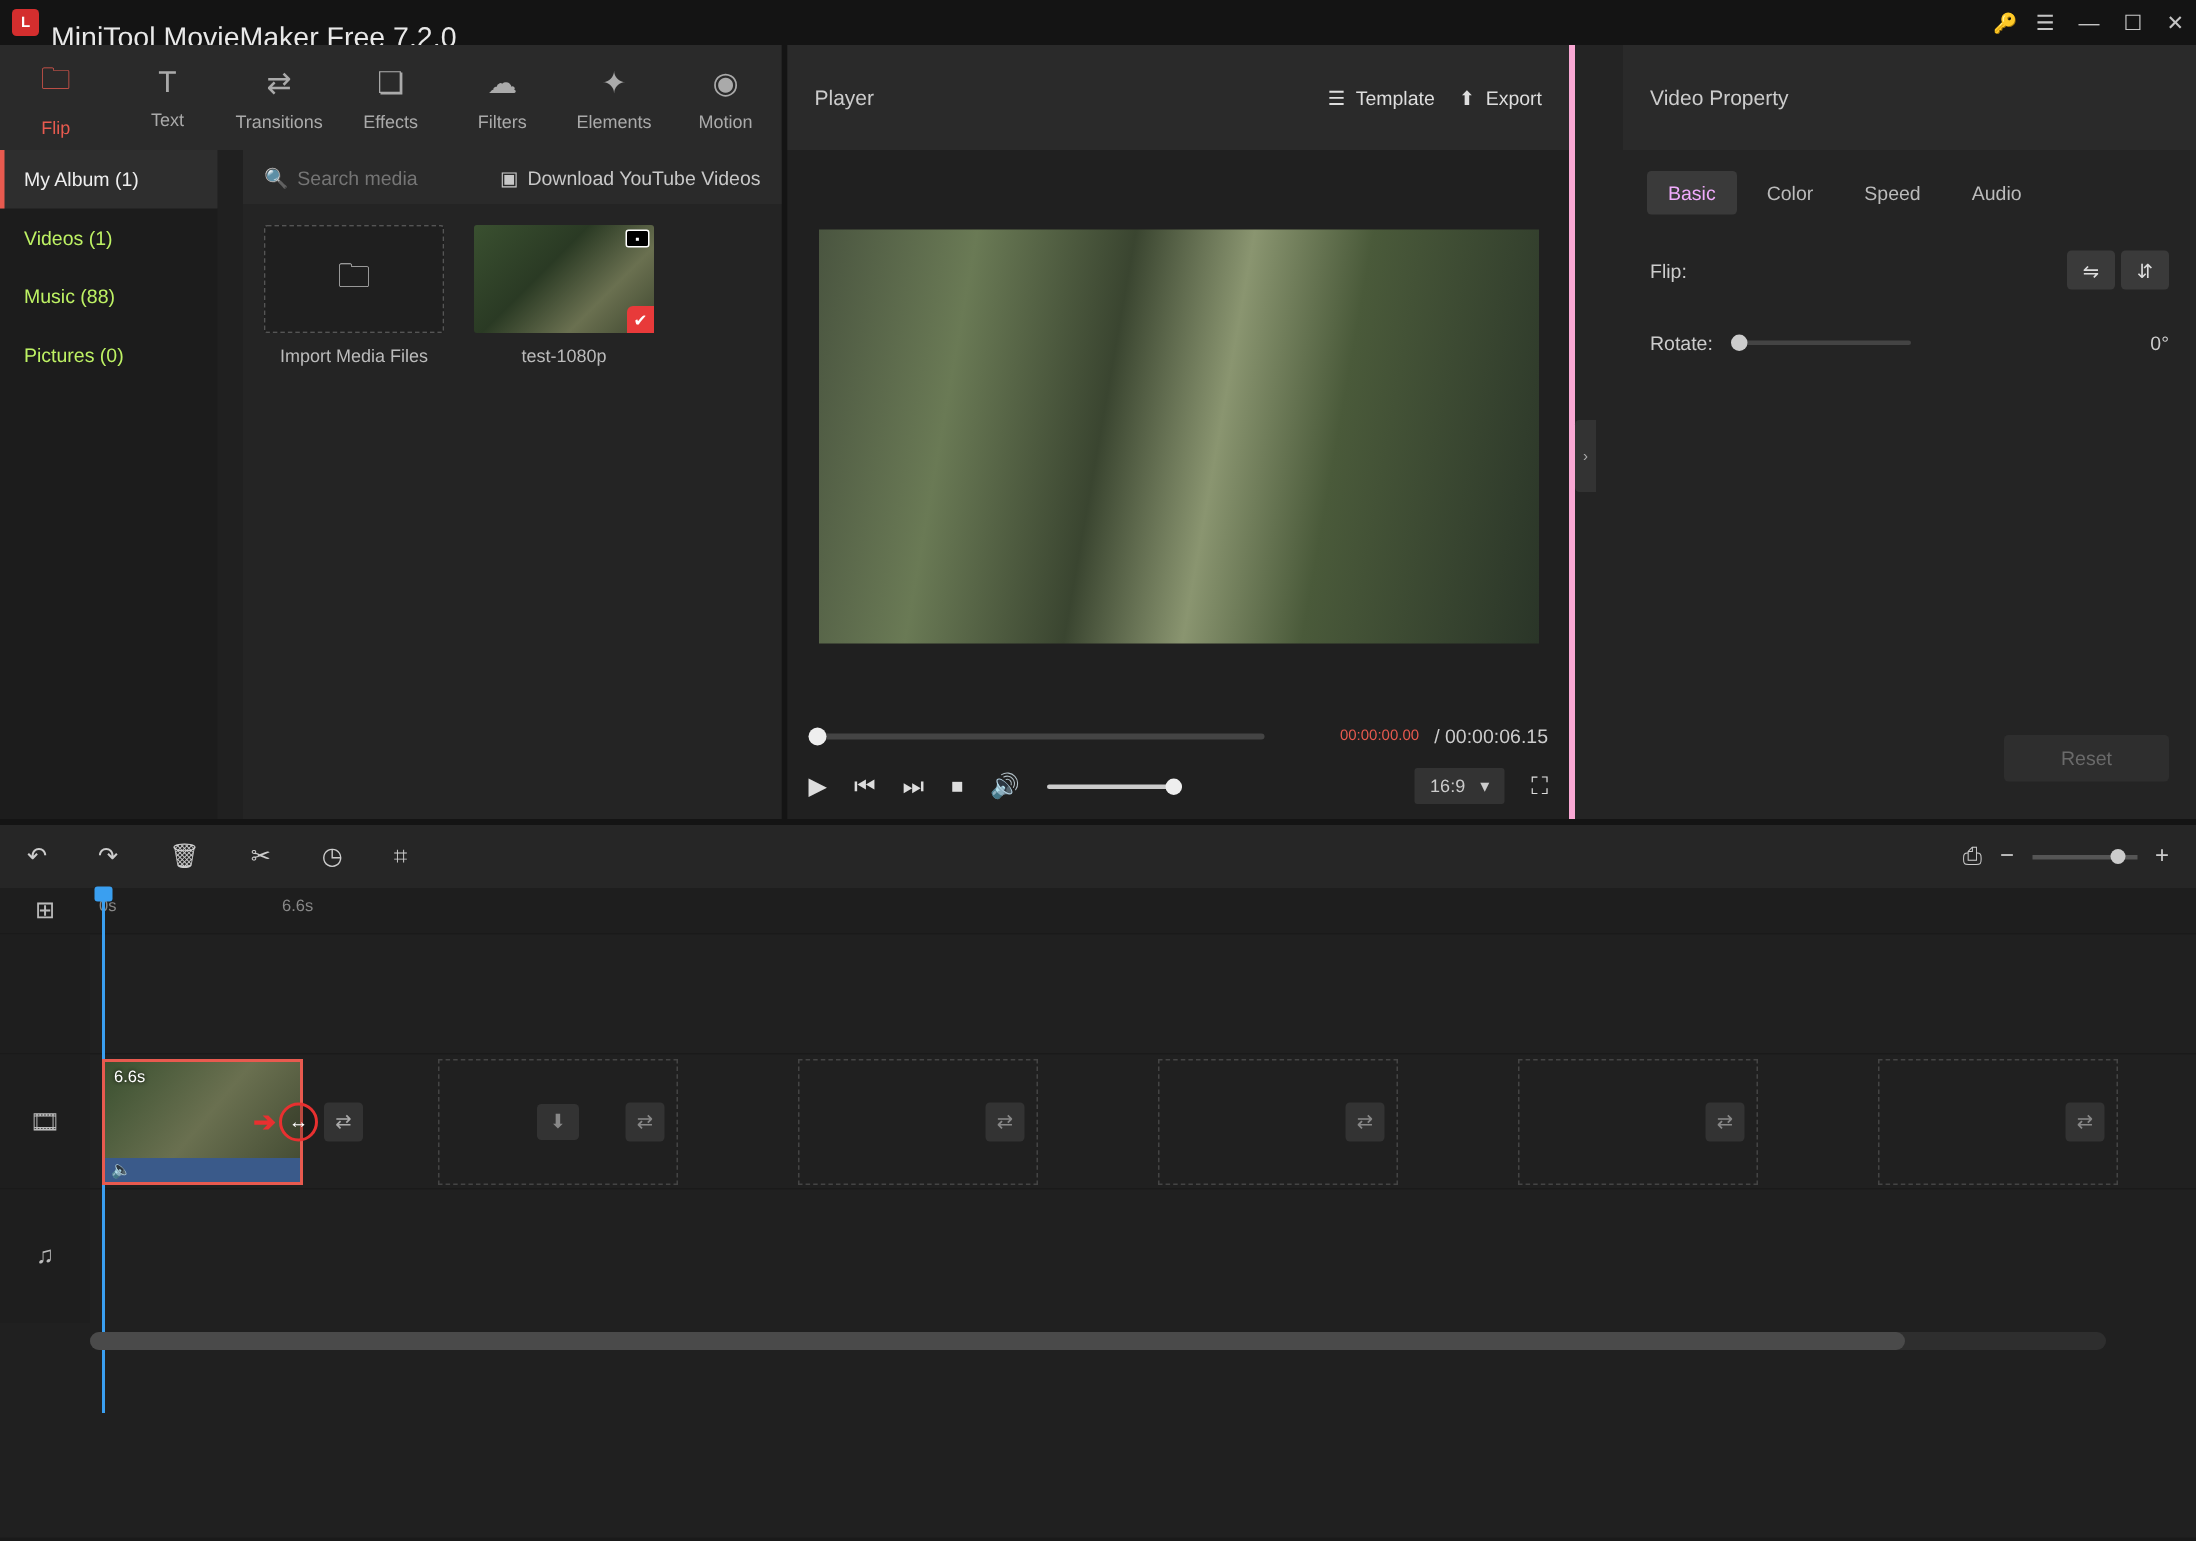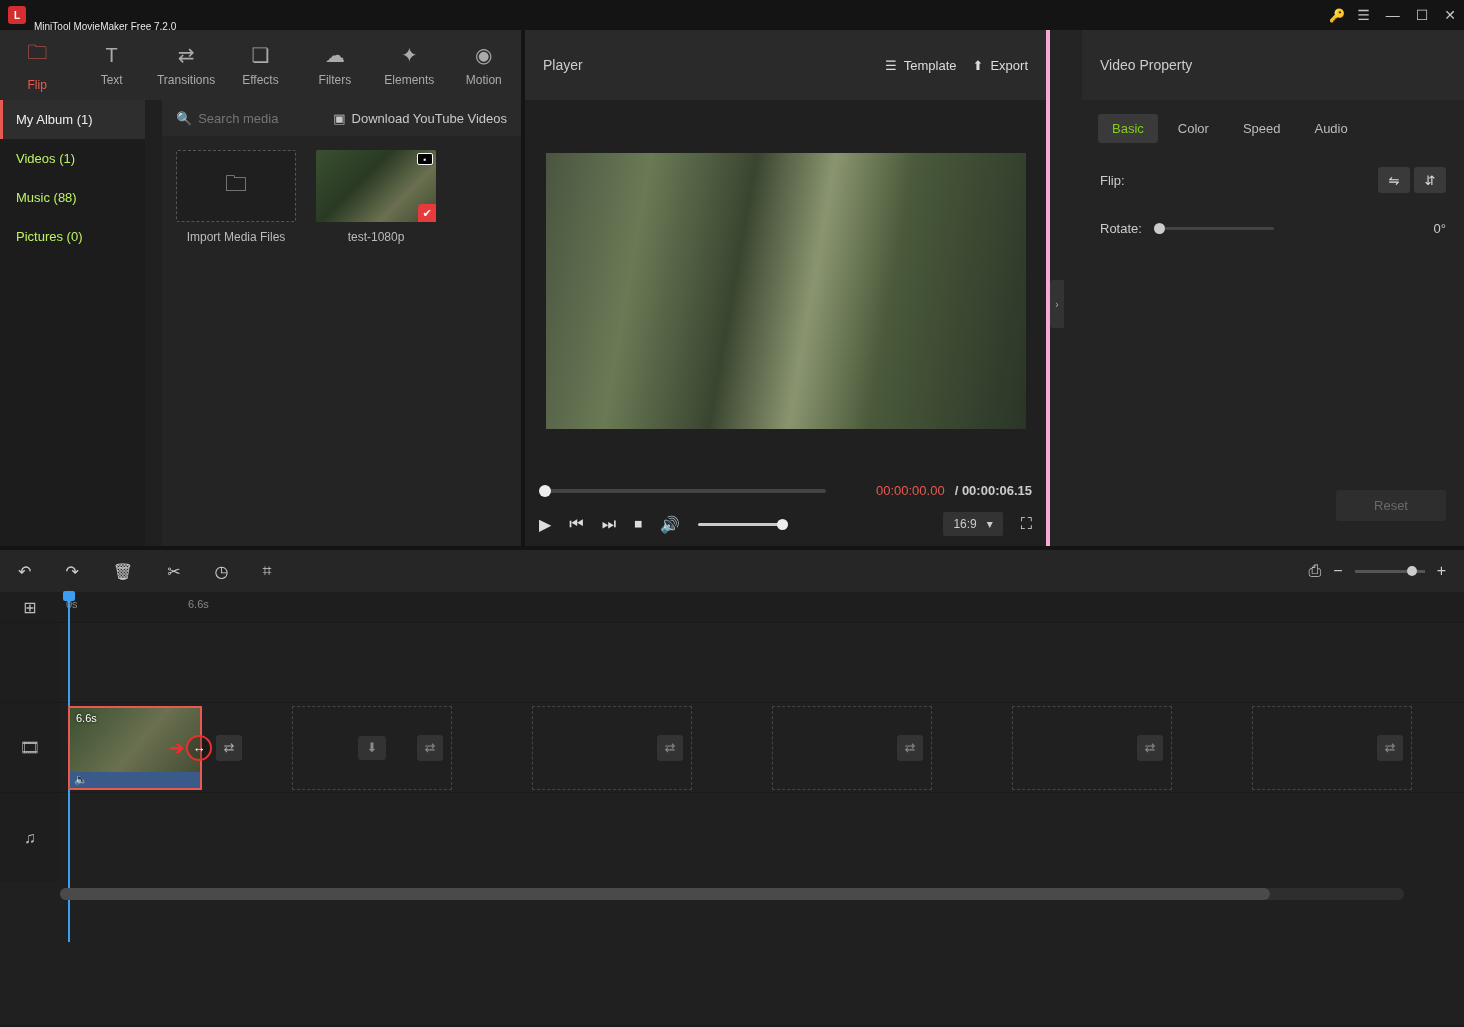--- a/index.html
+++ b/index.html
@@ -1,21 +1,21 @@
 <!DOCTYPE html>
 <html><head>
 <meta charset="utf-8">
 <style>
 * { margin: 0; padding: 0; box-sizing: border-box; font-family: -apple-system, "Segoe UI", Arial, sans-serif; }
 body { background: #1a1a1a; color: #c4c4c4; font-size: 13px; overflow: hidden; width: 1464px; height: 1027px; }
 
 
 .title-bar { height: 30px; background: #141414; display: flex; align-items: center; padding: 0 8px; }
 .title-bar .logo { width: 18px; height: 18px; background: #d42e2e; border-radius: 3px; margin-right: 8px; display: flex; align-items: center; justify-content: center; color: #fff; font-size: 10px; font-weight: bold; }
-.title-bar .title { color: #e8e8e8; font-size: 10px; font-weight: 500; flex: 1; margin-top: 22px; }
+.title-bar .title { color: #e8e8e8; font-size: 19px; font-weight: 500; flex: 1; margin-top: 22px; }
 .title-bar .win-controls { display: flex; gap: 16px; align-items: center; }
 .title-bar .win-controls span { color: #c4c4c4; cursor: pointer; font-size: 14px; }
 .title-bar .key-icon { color: #f0c040; margin-right: 12px; }
 
 
 .main { display: flex; height: 516px; }
 .left-panel { width: 525px; display: flex; flex-direction: column; background: #202020; border-right: 4px solid #141414; }
 .center-panel { width: 525px; background: #202020; border-right: 4px solid #f9a8d4; display: flex; flex-direction: column; }
 .right-panel { flex: 1; background: #242424; padding-left: 32px; }
 
@@ -49,33 +49,33 @@
 
 .player-header { height: 70px; display: flex; align-items: center; padding: 0 18px; gap: 16px; background: #2a2a2a; }
 .player-header .ptitle { flex: 1; color: #ccc; font-size: 14px; }
 .player-header .hbtn { display: flex; align-items: center; gap: 7px; color: #ddd; font-size: 13px; cursor: pointer; }
 .player-video { flex: 1; display: flex; align-items: center; justify-content: center; padding: 10px 0 0 0; }
 .video-frame { width: 480px; height: 276px; background: linear-gradient(100deg, #4a5540 0%, #6a7a55 20%, #3a4530 40%, #8a9570 55%, #4a5a3a 70%, #2a3528 100%); position: relative; }
 .player-controls { padding: 12px 14px 10px 14px; }
 .progress-row { display: flex; align-items: center; gap: 10px; margin-bottom: 14px; }
 .progress-track { flex: 1; height: 4px; background: #444; border-radius: 2px; position: relative; }
 .progress-thumb { position: absolute; left: 0; top: -4px; width: 12px; height: 12px; background: #eee; border-radius: 50%; }
-.time-cur { color: #e85a4f; font-size: 13px; margin-left: 40px; }
-.time-tot { color: #ccc; font-size: 13px; font-weight: bold; }
+.time-cur { color: #e85a4f; font-size: 10px; margin-left: 40px; }
+.time-tot { color: #ccc; font-size: 13px; }
 .controls-row { display: flex; align-items: center; gap: 18px; }
 .ctrl-btn { color: #ddd; font-size: 16px; cursor: pointer; }
 .vol-track { width: 90px; height: 3px; background: #ccc; border-radius: 2px; position: relative; }
 .vol-thumb { position: absolute; right: 0; top: -4px; width: 11px; height: 11px; background: #eee; border-radius: 50%; }
 .ratio-select { margin-left: auto; background: #333; color: #ccc; font-size: 12px; padding: 5px 10px; display: flex; align-items: center; gap: 10px; border-radius: 2px; cursor: pointer; }
 
 
 .right-header { height: 70px; display: flex; align-items: center; padding: 0 18px; background: #2a2a2a; color: #ccc; font-size: 14px; }
 .prop-tabs { display: flex; gap: 6px; padding: 14px 16px 10px 16px; }
 .prop-tab { padding: 7px 14px; color: #bbb; font-size: 13px; cursor: pointer; border-radius: 3px; }
-.prop-tab.active { background: #3a3a3a; color: #84cc16; }
+.prop-tab.active { background: #3a3a3a; color: #f0abfc; }
 .prop-row { display: flex; align-items: center; padding: 14px 18px; gap: 4px; color: #ccc; font-size: 13px; }
 .prop-row .lbl { width: 50px; }
 .flip-btn { width: 32px; height: 26px; background: #3a3a3a; display: flex; align-items: center; justify-content: center; border-radius: 3px; cursor: pointer; font-size: 13px; color: #ddd; }
 .rot-track { flex: 1; height: 3px; background: #444; border-radius: 2px; position: relative; max-width: 120px; }
 .rot-thumb { position: absolute; left: 0; top: -4px; width: 11px; height: 11px; background: #ccc; border-radius: 50%; }
 .reset-btn { margin: 240px 18px 0 auto; width: 110px; padding: 8px 0; text-align: center; background: #2e2e2e; color: #6a6a6a; font-size: 13px; border-radius: 3px; cursor: pointer; }
 .collapse-handle { position: absolute; left: 1050px; top: 280px; width: 14px; height: 48px; background: #333; color: #aaa; display: flex; align-items: center; justify-content: center; border-radius: 3px 0 0 3px; cursor: pointer; font-size: 10px; }
 
 
 .timeline { height: 479px; background: #202020; border-top: 4px solid #141414; display: flex; flex-direction: column; }

